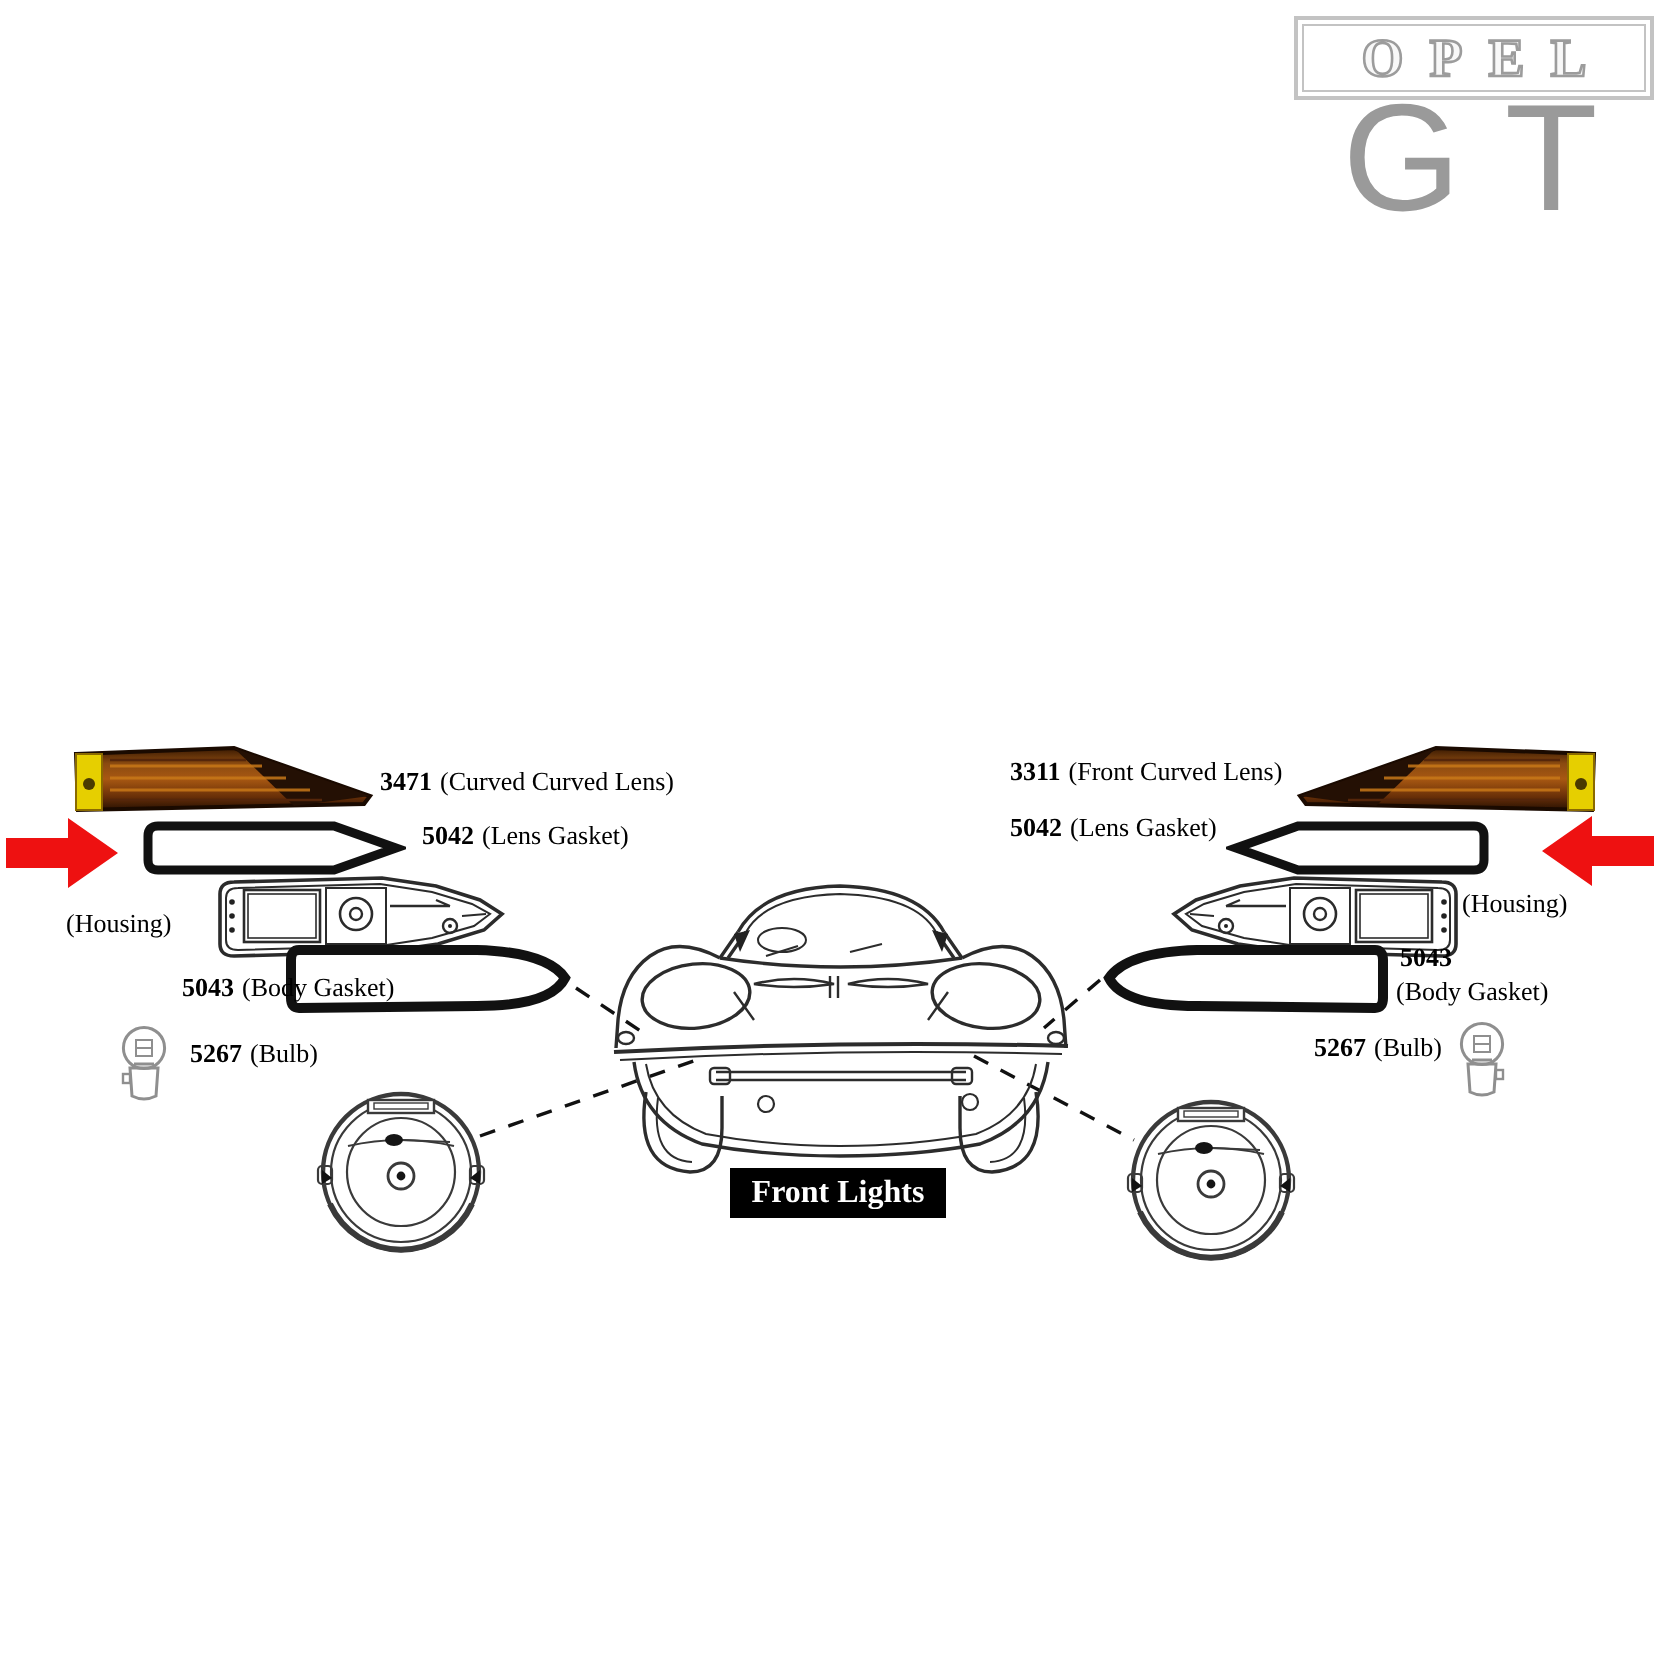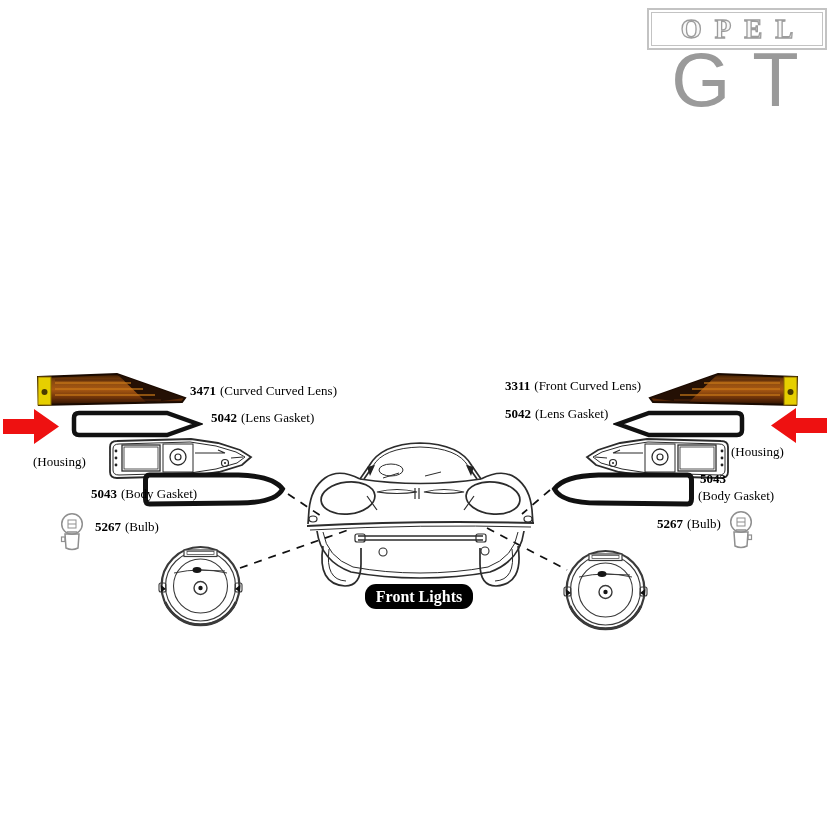--- a/index.html
+++ b/index.html
@@ -18,21 +18,21 @@
         font-family:"Liberation Serif",serif;font-weight:bold;font-size:27px;
         letter-spacing:13px;padding-left:13px;color:#f8f8f8;
         -webkit-text-stroke:1.3px #9c9c9c;}
   .gt{font-weight:normal;font-size:76px;line-height:60px;color:#9a9a9a;
       letter-spacing:22px;padding-left:18px;margin-top:0px;}
   .source{font-style:italic;font-weight:bold;font-size:40px;line-height:44px;
       letter-spacing:2px;color:#fafafa;-webkit-text-stroke:1.4px #9c9c9c;}
   
   .caption{position:absolute;left:365px;top:584px;width:108px;height:25px;
       background:#000;color:#fff;font-weight:bold;font-size:16px;line-height:25px;
-      text-align:center;border-radius:11px;}
+      text-align:center;}
 </style>
 </head>
 <body>
 
 <div class="canvas">
 
   <svg class="part" style="left:0;top:0;width:840px;height:840px;" viewBox="0 0 840 840">
     <g stroke="#111" stroke-width="1.7" stroke-dasharray="8 7" fill="none">
       <path d="M288,494 L321,516"></path>
       <path d="M240,568 L351,529"></path>

